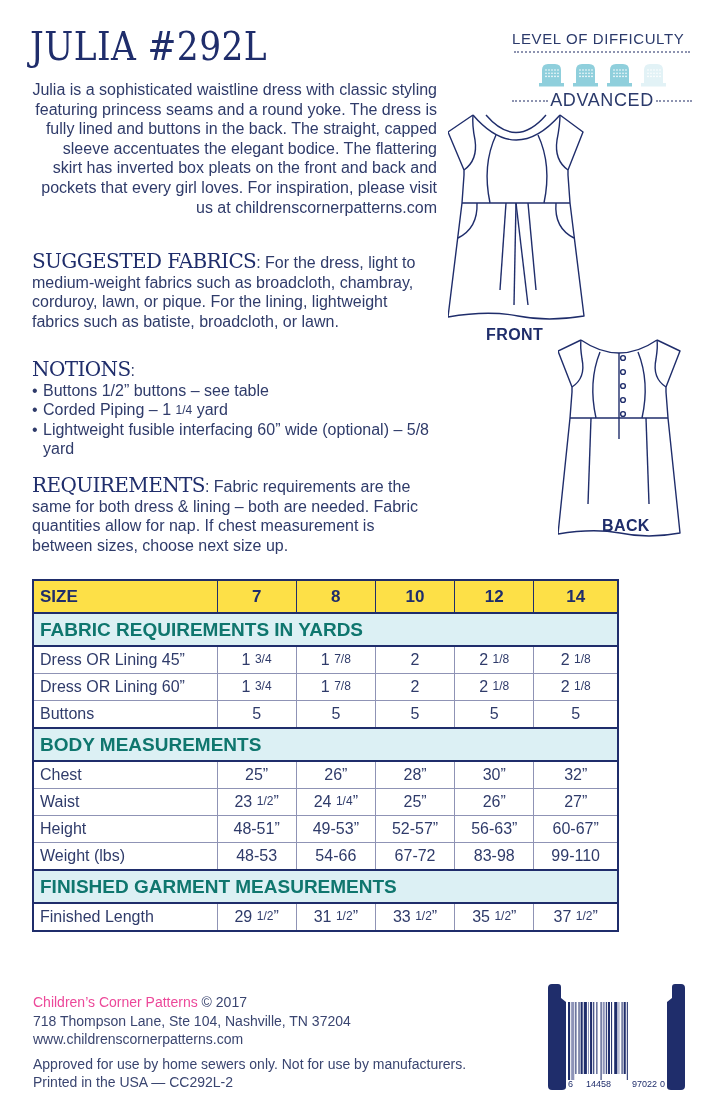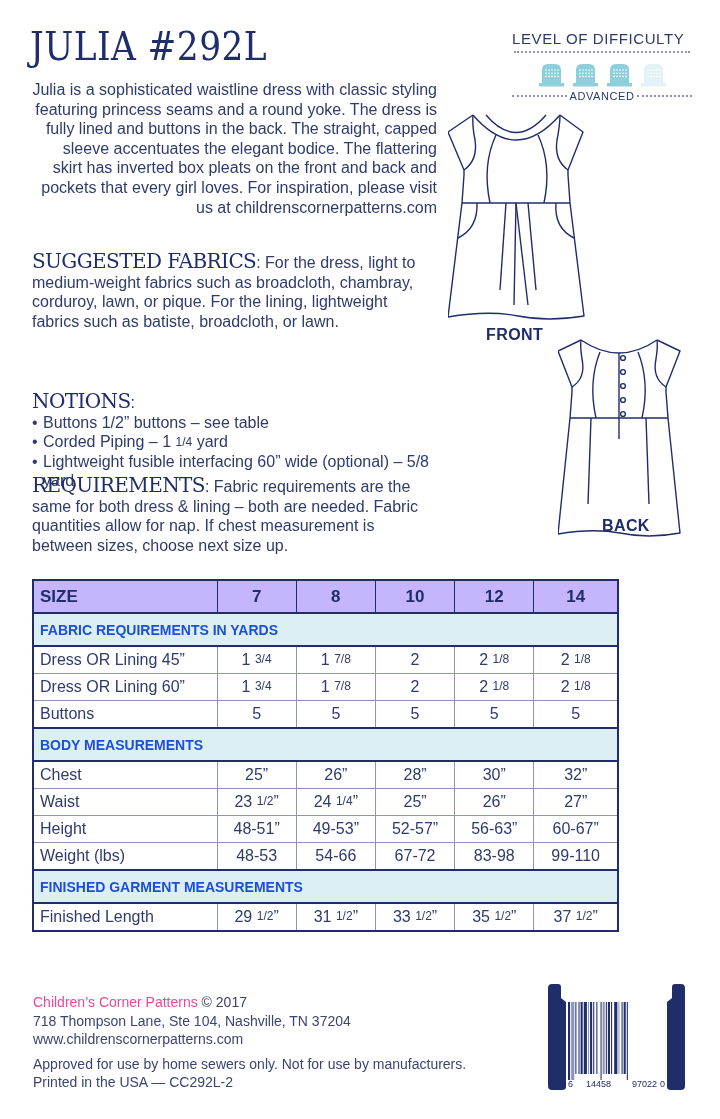--- a/index.html
+++ b/index.html
@@ -3,50 +3,50 @@
 <meta charset="utf-8">
 <style>
   html, body { margin:0; padding:0; background:#ffffff; }
   body { width:720px; height:1119px; position:relative; overflow:hidden;
          font-family:"Liberation Sans", sans-serif; color:#2b3a6b; }
   #title { position:absolute; left:30px; top:26px; font-family:"DejaVu Serif", serif;
            font-size:40px; font-weight:normal; color:#1f2d6b; letter-spacing:0.5px; margin:0; line-height:1; transform:scaleX(0.86); transform-origin:left top; }
   .para { position:absolute; left:32px; width:405px; font-size:16px; line-height:19.6px; color:#2f3b6a; margin:0; }
   #intro { top:80px;text-align:right; }
   #fabrics { top:252px; }
-  #notions { top:360px;margin-top:32px; }
+  #notions { top:360px; }
   #reqs { top:476px; }
   .lead { font-family:"DejaVu Serif", serif; font-size:20px; color:#1f2d6b; letter-spacing:-0.6px; }
   .notions-list { list-style:none; margin:0; padding:0; }
   .notions-list li { position:relative; padding-left:11px; }
   .notions-list li::before { content:"•"; position:absolute; left:0; top:0; }
   .sup { font-size:12px; vertical-align:top; position:relative; top:1px; }
 
   
   #difficulty { position:absolute; left:512px; top:30px; width:180px; }
   #difficulty .lbl { font-size:15px; letter-spacing:0.6px; color:#2b3a6b; }
   #difficulty .dash { border-top:2px dotted #8d93b0; margin:4px 2px 0 2px; }
   #thimbles { display:flex; justify-content:center; gap:7px; margin-top:8px; }
   .thimble { width:27px; height:27px; position:relative; }
-  #difficulty .level { font-size:11px; letter-spacing:0.6px; color:#2b3a6b; display:flex; align-items:center; gap:2px; margin-top:2px; }
+  #difficulty .level { font-size:18px; letter-spacing:0.6px; color:#2b3a6b; display:flex; align-items:center; gap:2px; margin-top:2px; }
   #difficulty .level .dl { flex:1; border-top:2px dotted #8d93b0; }
 
   
   #front-svg { position:absolute; left:448px; top:110px; }
   #front-lbl { position:absolute; left:486px; top:326px; font-weight:bold; font-size:16px; color:#1f2d6b; letter-spacing:0.4px; }
   #back-svg { position:absolute; left:558px; top:334px; }
   #back-lbl { position:absolute; left:602px; top:517px; font-weight:bold; font-size:16px; color:#1f2d6b; letter-spacing:0.4px; }
 
   
   #size-table { position:absolute; left:32px; top:579px; width:587px; border-collapse:collapse;
                 border:2.5px solid #1f2d6b; font-size:16px; color:#2f3b6a; }
   #size-table td { border:1px solid #8f93b5; height:26px; padding:0 0 0 6px; }
   #size-table td.c { text-align:center; padding:0; }
-  #size-table tr.head td { background:#c4b5fd; font-weight:bold; color:#1f2d6b; height:31px; font-size:17px; border-color:#1f2d6b; }
-  #size-table tr.sec td { background:#dcf0f4; font-weight:bold; color:#1d4ed8; height:31px; font-size:14px; border-top:2px solid #1f2d6b; border-bottom:2px solid #1f2d6b; }
+  #size-table tr.head td { background:#fde047; font-weight:bold; color:#1f2d6b; height:31px; font-size:17px; border-color:#1f2d6b; }
+  #size-table tr.sec td { background:#dcf0f4; font-weight:bold; color:#0f766e; height:31px; font-size:19px; border-top:2px solid #1f2d6b; border-bottom:2px solid #1f2d6b; }
   #size-table col.first { width:184px; }
 
   
   #footer { position:absolute; left:33px; top:993px; font-size:14px; line-height:18.5px; color:#3a4570; }
   #footer .co { font-weight:normal; color:#ec4899; }
   #footer .gap { height:6px; }
 
   #barcode { position:absolute; left:544px; top:982px; }
 </style>
 </head>

